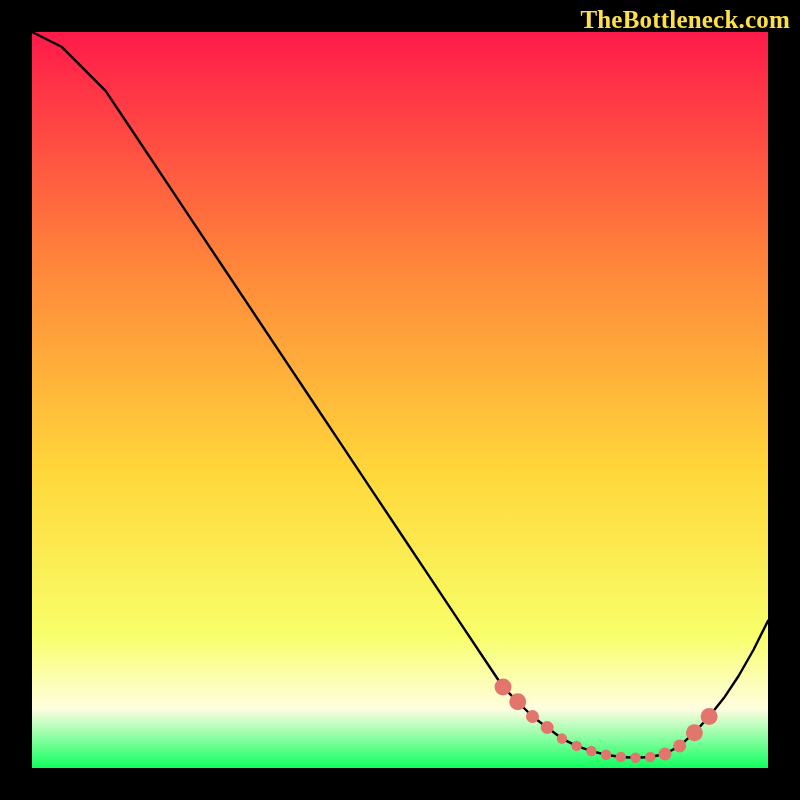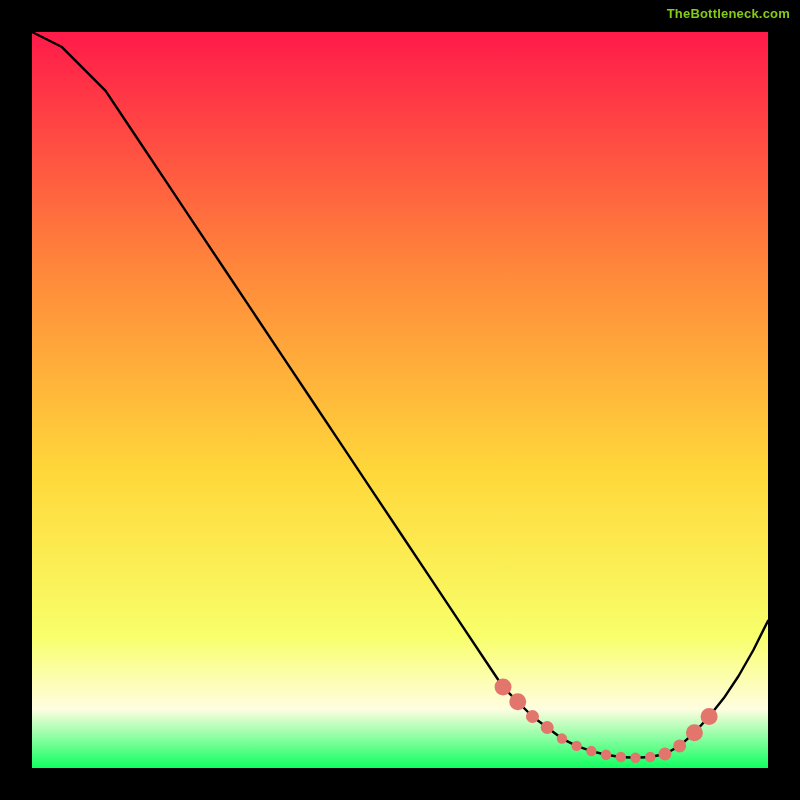--- a/index.html
+++ b/index.html
@@ -23,24 +23,24 @@
     left: 32px;
     top: 32px;
     width: 736px;
     height: 736px;
     overflow: hidden;
   }
   .watermark {
     position: absolute;
     top: 6px;
     right: 10px;
-    font-family: Liberation Sans, sans-serif;
-    font-size: 13px;
+    font-family: Liberation Serif, serif;
+    font-size: 25px;
     font-weight: 600;
-    color: #84cc16;
+    color: #fde047;
     letter-spacing: 0.2px;
   }
   svg { display: block; }
 </style>
 </head>
 <body>
 
 <div class="frame">
 
   <div class="watermark">TheBottleneck.com</div>

